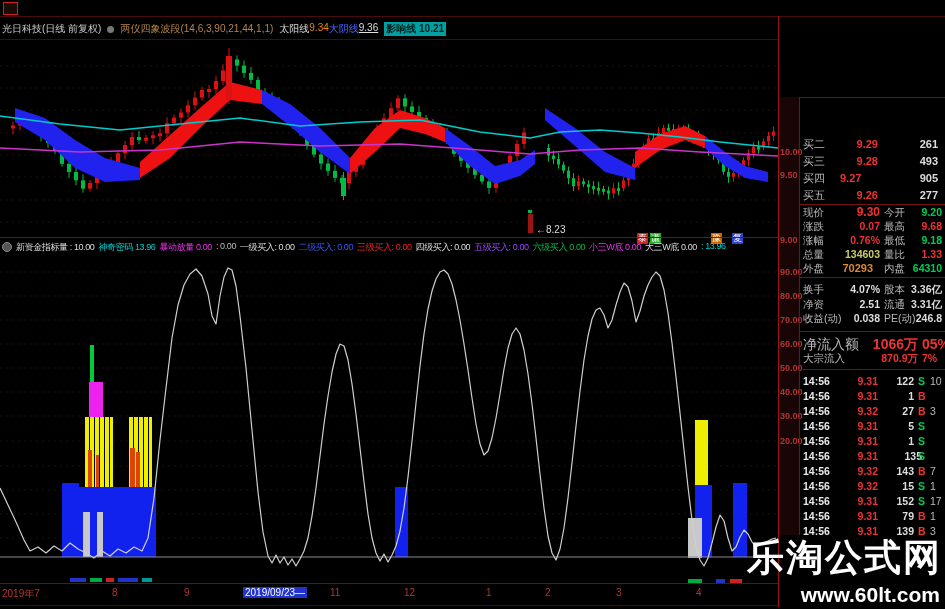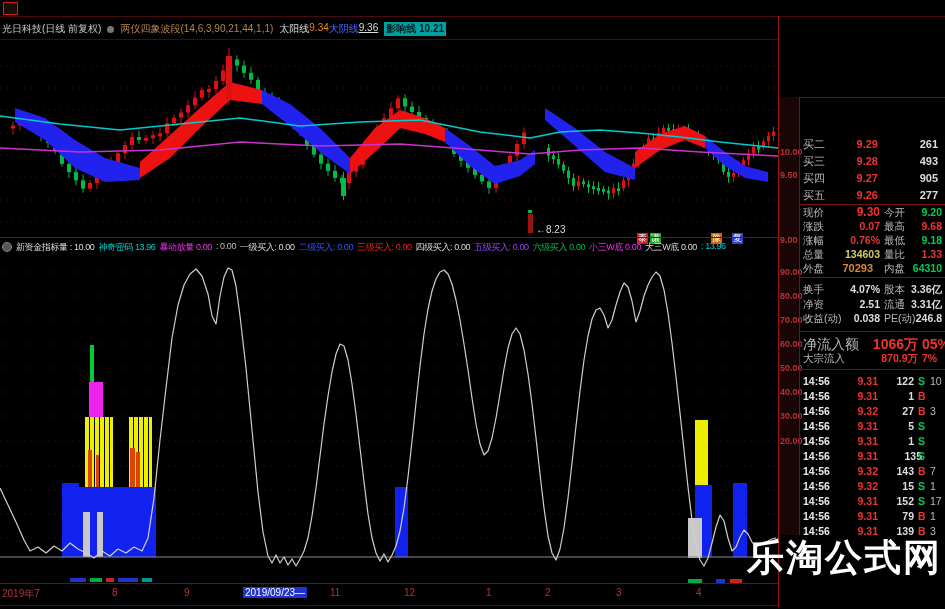--- a/index.html
+++ b/index.html
@@ -454,21 +454,21 @@
         <span style="position: absolute; left: 40px; width: 38px; text-align: right; color: rgb(238, 51, 51); font-weight: bold;">9.29</span>
         <span style="position: absolute; left: 84px; width: 54px; text-align: right; color: rgb(221, 221, 221); font-weight: bold;">261</span>
       </div>
       <div class="rrow" style="top: 56px; height: 17px; line-height: 17px;">
         <span style="position: absolute; left: 3px; color: rgb(185, 185, 185);">买三</span>
         <span style="position: absolute; left: 40px; width: 38px; text-align: right; color: rgb(238, 51, 51); font-weight: bold;">9.28</span>
         <span style="position: absolute; left: 84px; width: 54px; text-align: right; color: rgb(221, 221, 221); font-weight: bold;">493</span>
       </div>
       <div class="rrow" style="top: 73px; height: 17px; line-height: 17px;">
         <span style="position: absolute; left: 3px; color: rgb(185, 185, 185);">买四</span>
-        <span style="position: absolute; left: 40px; width: 38px; text-align: right; color: rgb(238, 51, 51); font-weight: bold;">9.27</span>
+        <span style="position: absolute; left: 40px; width: 38px; color: rgb(238, 51, 51); font-weight: bold;">9.27</span>
         <span style="position: absolute; left: 84px; width: 54px; text-align: right; color: rgb(221, 221, 221); font-weight: bold;">905</span>
       </div>
       <div class="rrow" style="top: 90px; height: 17px; line-height: 17px;">
         <span style="position: absolute; left: 3px; color: rgb(185, 185, 185);">买五</span>
         <span style="position: absolute; left: 40px; width: 38px; text-align: right; color: rgb(238, 51, 51); font-weight: bold;">9.26</span>
         <span style="position: absolute; left: 84px; width: 54px; text-align: right; color: rgb(221, 221, 221); font-weight: bold;">277</span>
       </div>
       <div class="rrow hline" style="top: 107px; height: 1px;"></div>
       <div class="rrow" style="top: 108px; height: 14px; line-height: 14px; font-size: 10.5px;">
         <span style="position: absolute; left: 3px; color: rgb(185, 185, 185);">现价</span>
@@ -617,13 +617,14 @@
       <span class="al alh" style="left: 243px;">2019/09/23—</span>
       <span class="al" style="left: 330px;">11</span>
       <span class="al" style="left: 404px;">12</span>
       <span class="al" style="left: 486px;">1</span>
       <span class="al" style="left: 545px;">2</span>
       <span class="al" style="left: 616px;">3</span>
       <span class="al" style="left: 696px;">4</span>
     </div>
 
   <div class="abs ui wm-brand">乐淘公式网</div>
+  <div class="abs ui wm-url">www.60lt.com</div>
 </div>
 
 </body></html>

